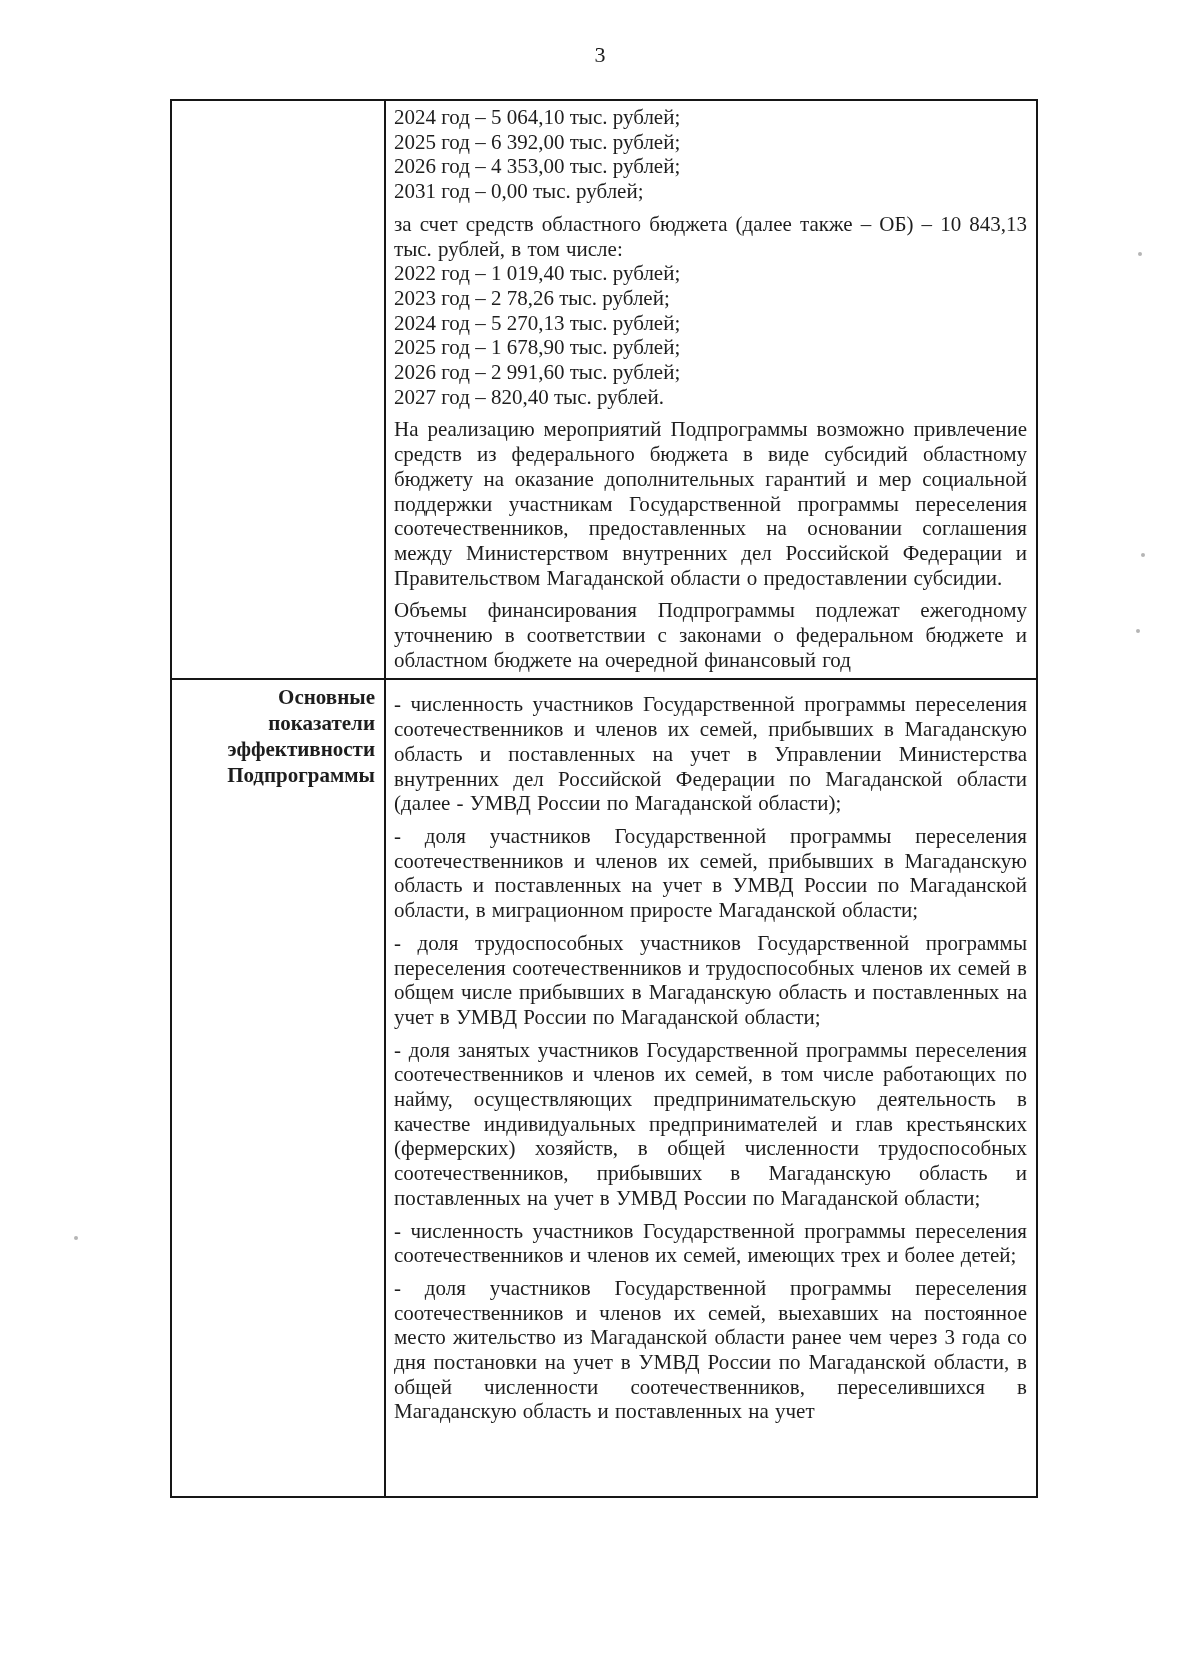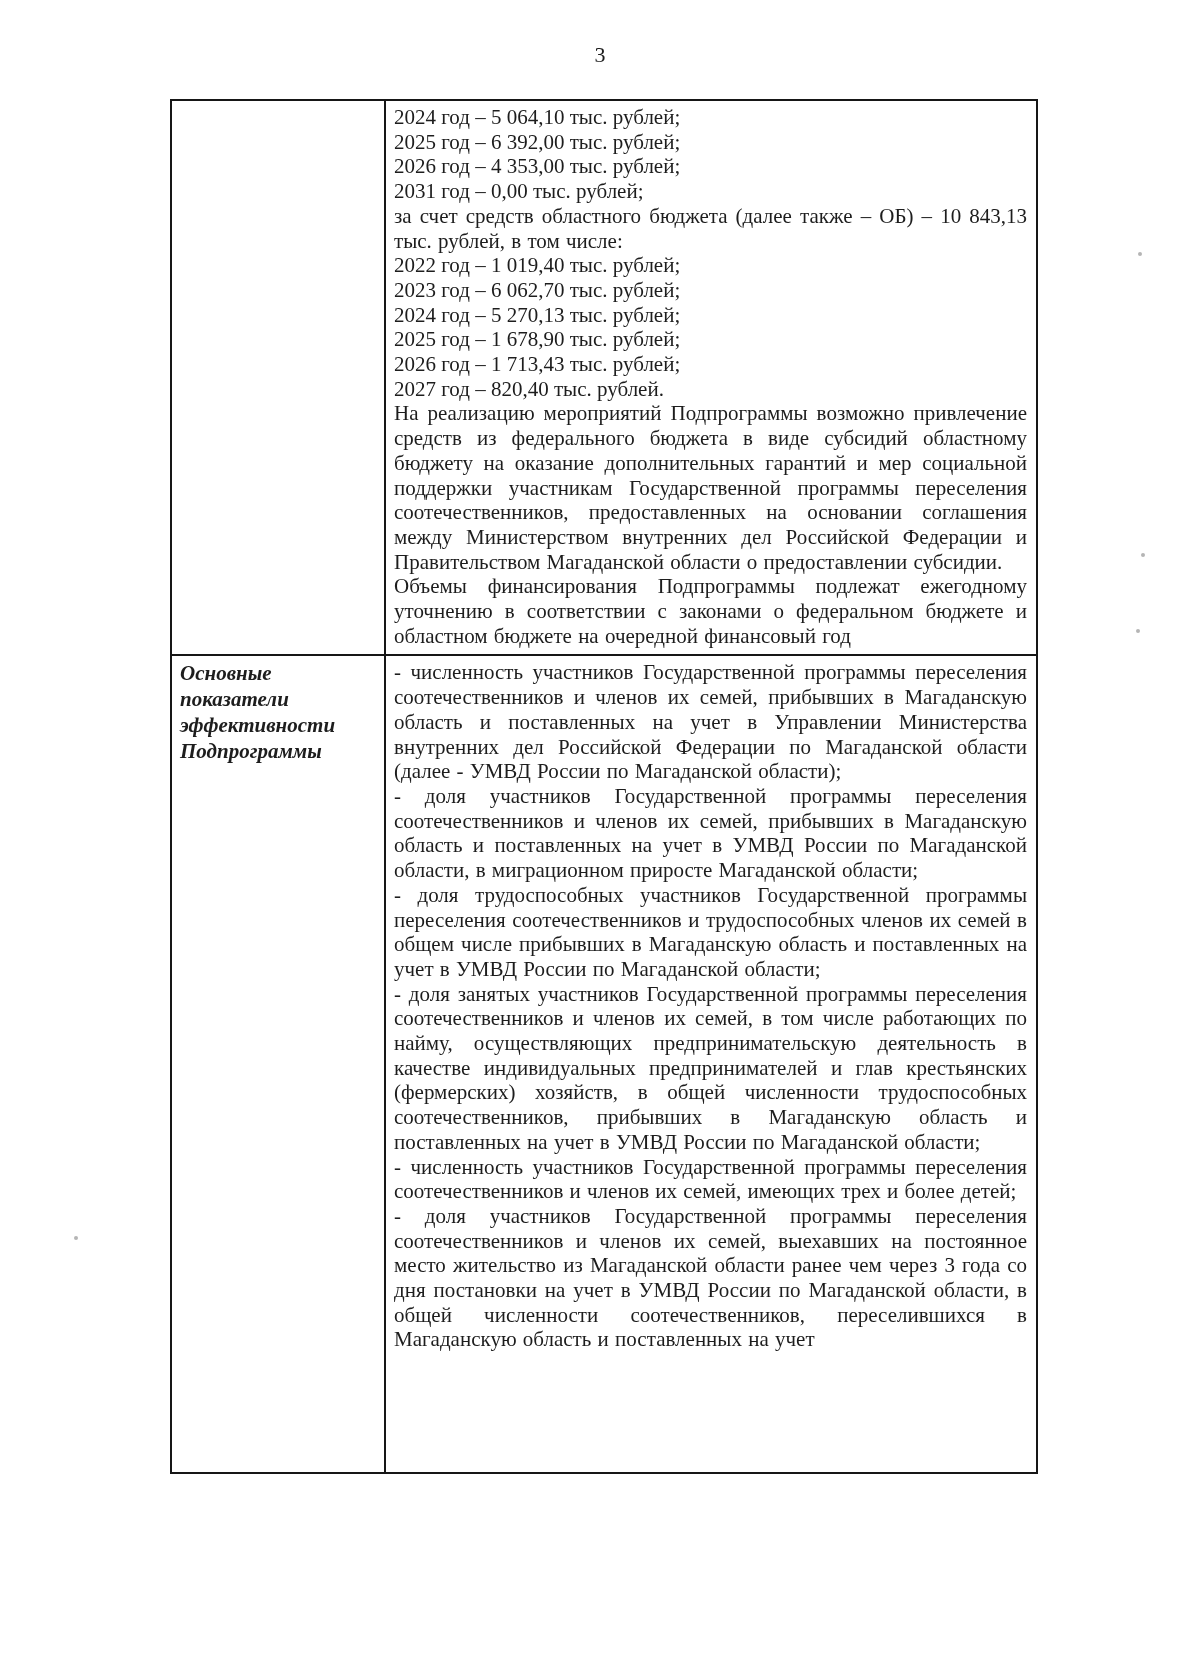--- a/index.html
+++ b/index.html
@@ -42,29 +42,29 @@
   tr.row-indicators td { height: 818px; }
 
   .content-cell {
     font-size: 21px;
     line-height: 24.7px;
   }
   .content-cell .line { text-align: left; }
   .content-cell .para {
     text-align: justify;
     word-spacing: 1px;
+    margin-top: 8px;
   }
   .label-cell {
     font-weight: bold;
-    text-align: left;
+    text-align: right;
     font-size: 21px;
     line-height: 26px;
     white-space: pre-line;
     padding-top: 8px;
-    font-style: italic;
   }
   .scan-speck {
     position: absolute;
     width: 4px;
     height: 4px;
     border-radius: 50%;
     background: #b5b5b5;
   }
 </style>
 </head>
@@ -85,24 +85,24 @@
         <td class="content-cell">
           <div>
               <div class="line">2024 год – 5 064,10 тыс. рублей;</div>
               <div class="line">2025 год – 6 392,00 тыс. рублей;</div>
               <div class="line">2026 год – 4 353,00 тыс. рублей;</div>
               <div class="line">2031 год – 0,00 тыс. рублей;</div>
             </div>
           <div class="para">за счет средств областного бюджета (далее также – ОБ) – 10 843,13 тыс. рублей, в том числе:</div>
           <div>
               <div class="line">2022 год – 1 019,40 тыс. рублей;</div>
-              <div class="line">2023 год – 6 062,70 тыс. рублей;</div>
+              <div class="line">2023 год – 2 78,26 тыс. рублей;</div>
               <div class="line">2024 год – 5 270,13 тыс. рублей;</div>
               <div class="line">2025 год – 1 678,90 тыс. рублей;</div>
-              <div class="line">2026 год – 1 713,43 тыс. рублей;</div>
+              <div class="line">2026 год – 2 991,60 тыс. рублей;</div>
               <div class="line">2027 год – 820,40 тыс. рублей.</div>
             </div>
           <div class="para">На реализацию мероприятий Подпрограммы возможно привлечение средств из федерального бюджета в виде субсидий областному бюджету на оказание дополнительных гарантий и мер социальной поддержки участникам Государственной программы переселения соотечественников, предоставленных на основании соглашения между Министерством внутренних дел Российской Федерации и Правительством Магаданской области о предоставлении субсидии.</div>
           <div class="para">Объемы финансирования Подпрограммы подлежат ежегодному уточнению в соответствии с законами о федеральном бюджете и областном бюджете на очередной финансовый год</div>
         </td>
       </tr>
       <tr class="row-indicators">
         <td class="label-cell">Основные
 показатели
 эффективности

